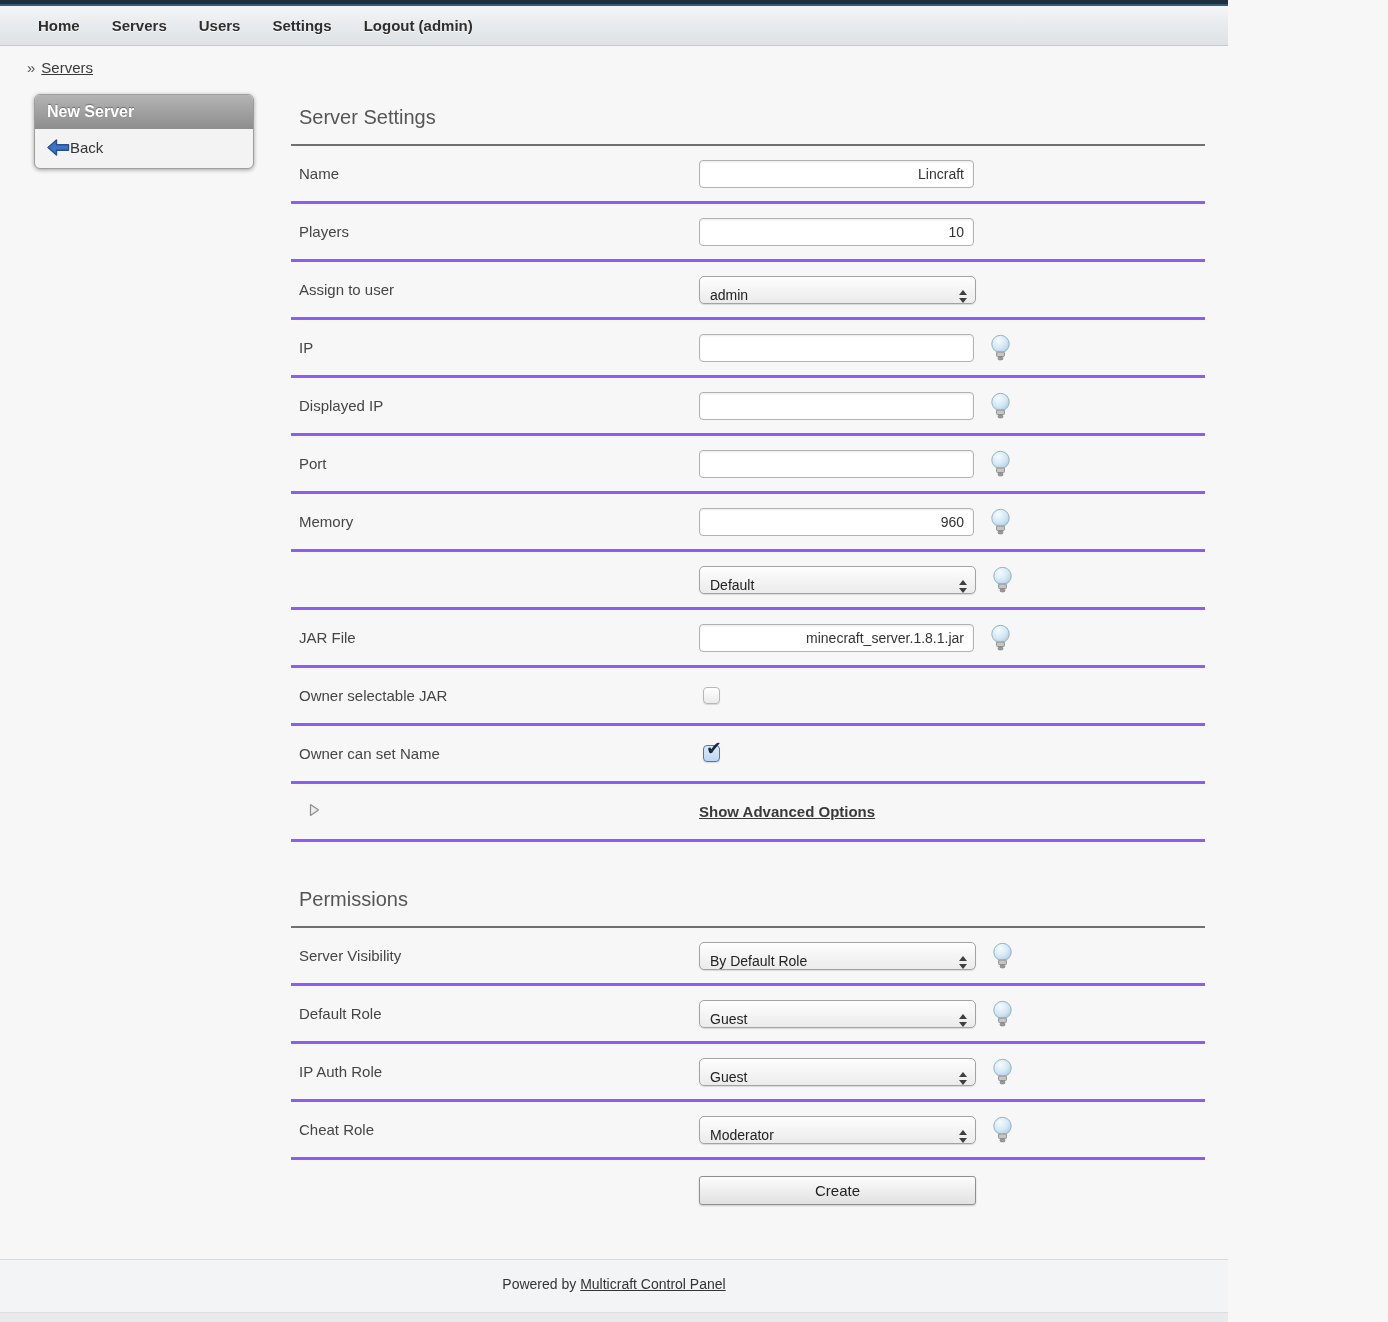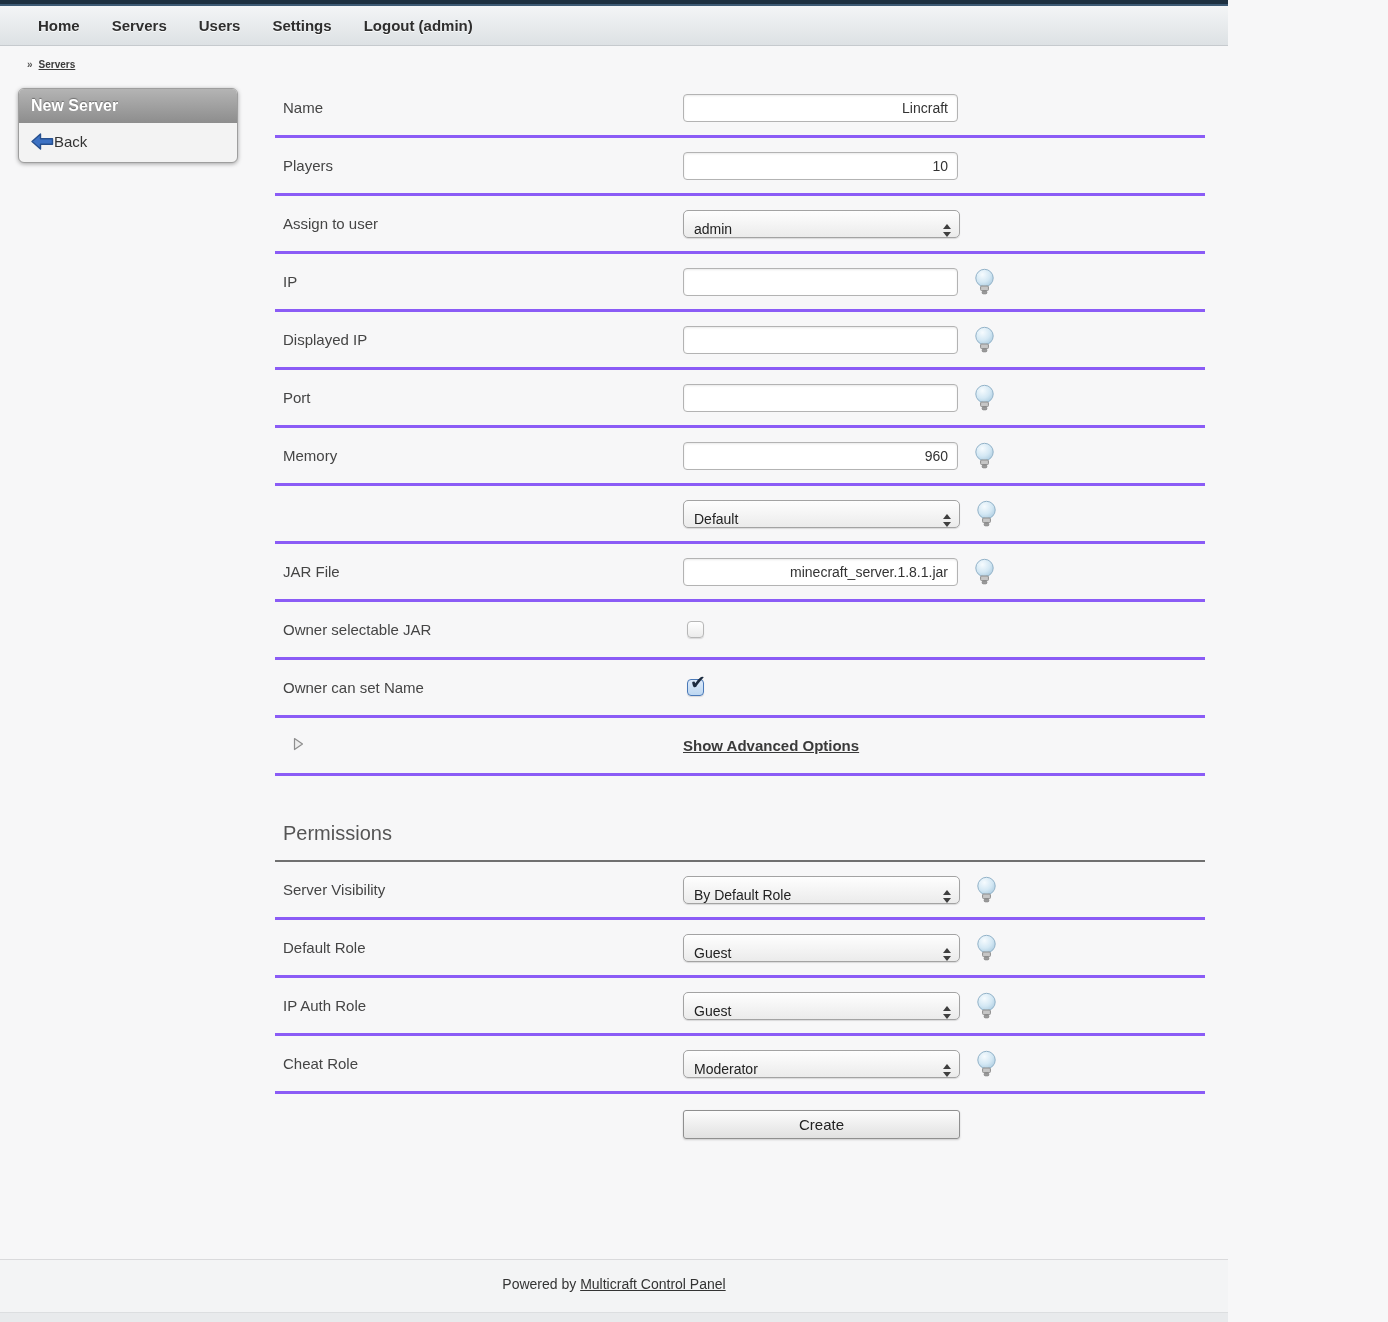--- a/index.html
+++ b/index.html
@@ -7,26 +7,26 @@
   body { font-family:"Liberation Sans","DejaVu Sans",sans-serif; background:#f7f7f8; color:#333; }
   .page { width:1228px; height:1322px; display:flex; flex-direction:column; overflow:hidden; background:#f7f7f8; }
 
   
   .top-strip { height:6px; background:#1d3040; border-bottom:2px solid #3d5a74; }
   .navbar { height:40px; background:linear-gradient(#f3f5f6,#dde1e4); border-bottom:1px solid #c6cace;
             display:flex; align-items:center; padding-left:38px; gap:32px; }
   .nav-item { font-size:15px; font-weight:bold; color:#2e2e2e; text-shadow:0 1px 0 rgba(255,255,255,.8); cursor:pointer; }
 
   
-  .breadcrumb { padding:13px 18px 10px 27px; font-size:10px; color:#555;font-weight:bold; }
+  .breadcrumb { padding:13px 18px 10px 27px; font-size:15px; color:#555; }
   .breadcrumb a { color:#3a3a3a; text-decoration:underline; cursor:pointer; }
   .crumb-sep { margin-right:6px; }
 
   
-  .layout { display:flex; align-items:flex-start; padding:0 23px 0 18px; flex:1; }
+  .layout { display:flex; align-items:flex-start; padding:0 23px 0 18px; flex:1;margin-left:16px; }
 
   
   .side-box { width:220px; margin-top:8px; border:1px solid #9e9e9e; border-radius:6px;
               box-shadow:0 1px 4px rgba(0,0,0,.35); background:#f3f3f3; overflow:hidden; }
   .side-box-header { background:linear-gradient(#b4b4b4,#8d8d8d); color:#fff; font-weight:bold; font-size:16px;
                      padding:8px 12px; text-shadow:0 -1px 1px rgba(0,0,0,.35); }
   .side-box-body { padding:10px 12px 12px; }
   .back-item { display:flex; align-items:center; cursor:pointer; }
   .back-label { font-size:15px; color:#333; }
 
@@ -111,20 +111,21 @@
             <path d="M9.5 1 L1 8.5 L9.5 16 L9.5 11.3 L21.5 11.3 L21.5 5.7 L9.5 5.7 Z" fill="#3d72c4" stroke="#27508f" stroke-width="1.4" stroke-linejoin="round"></path>
           </svg>
           <span class="back-label">Back</span>
         </div>
       </div>
     </div>
 
     <div class="main">
 
       <div class="section-server-settings">
+        <div class="section-title">Server Settings</div>
 
         <div class="form-row">
           <span class="row-label">Name</span>
           <div class="field-area">
             <input class="text-input" type="text" value="Lincraft" style="">
           </div>
         </div>
 
         <div class="form-row">
           <span class="row-label">Players</span>

